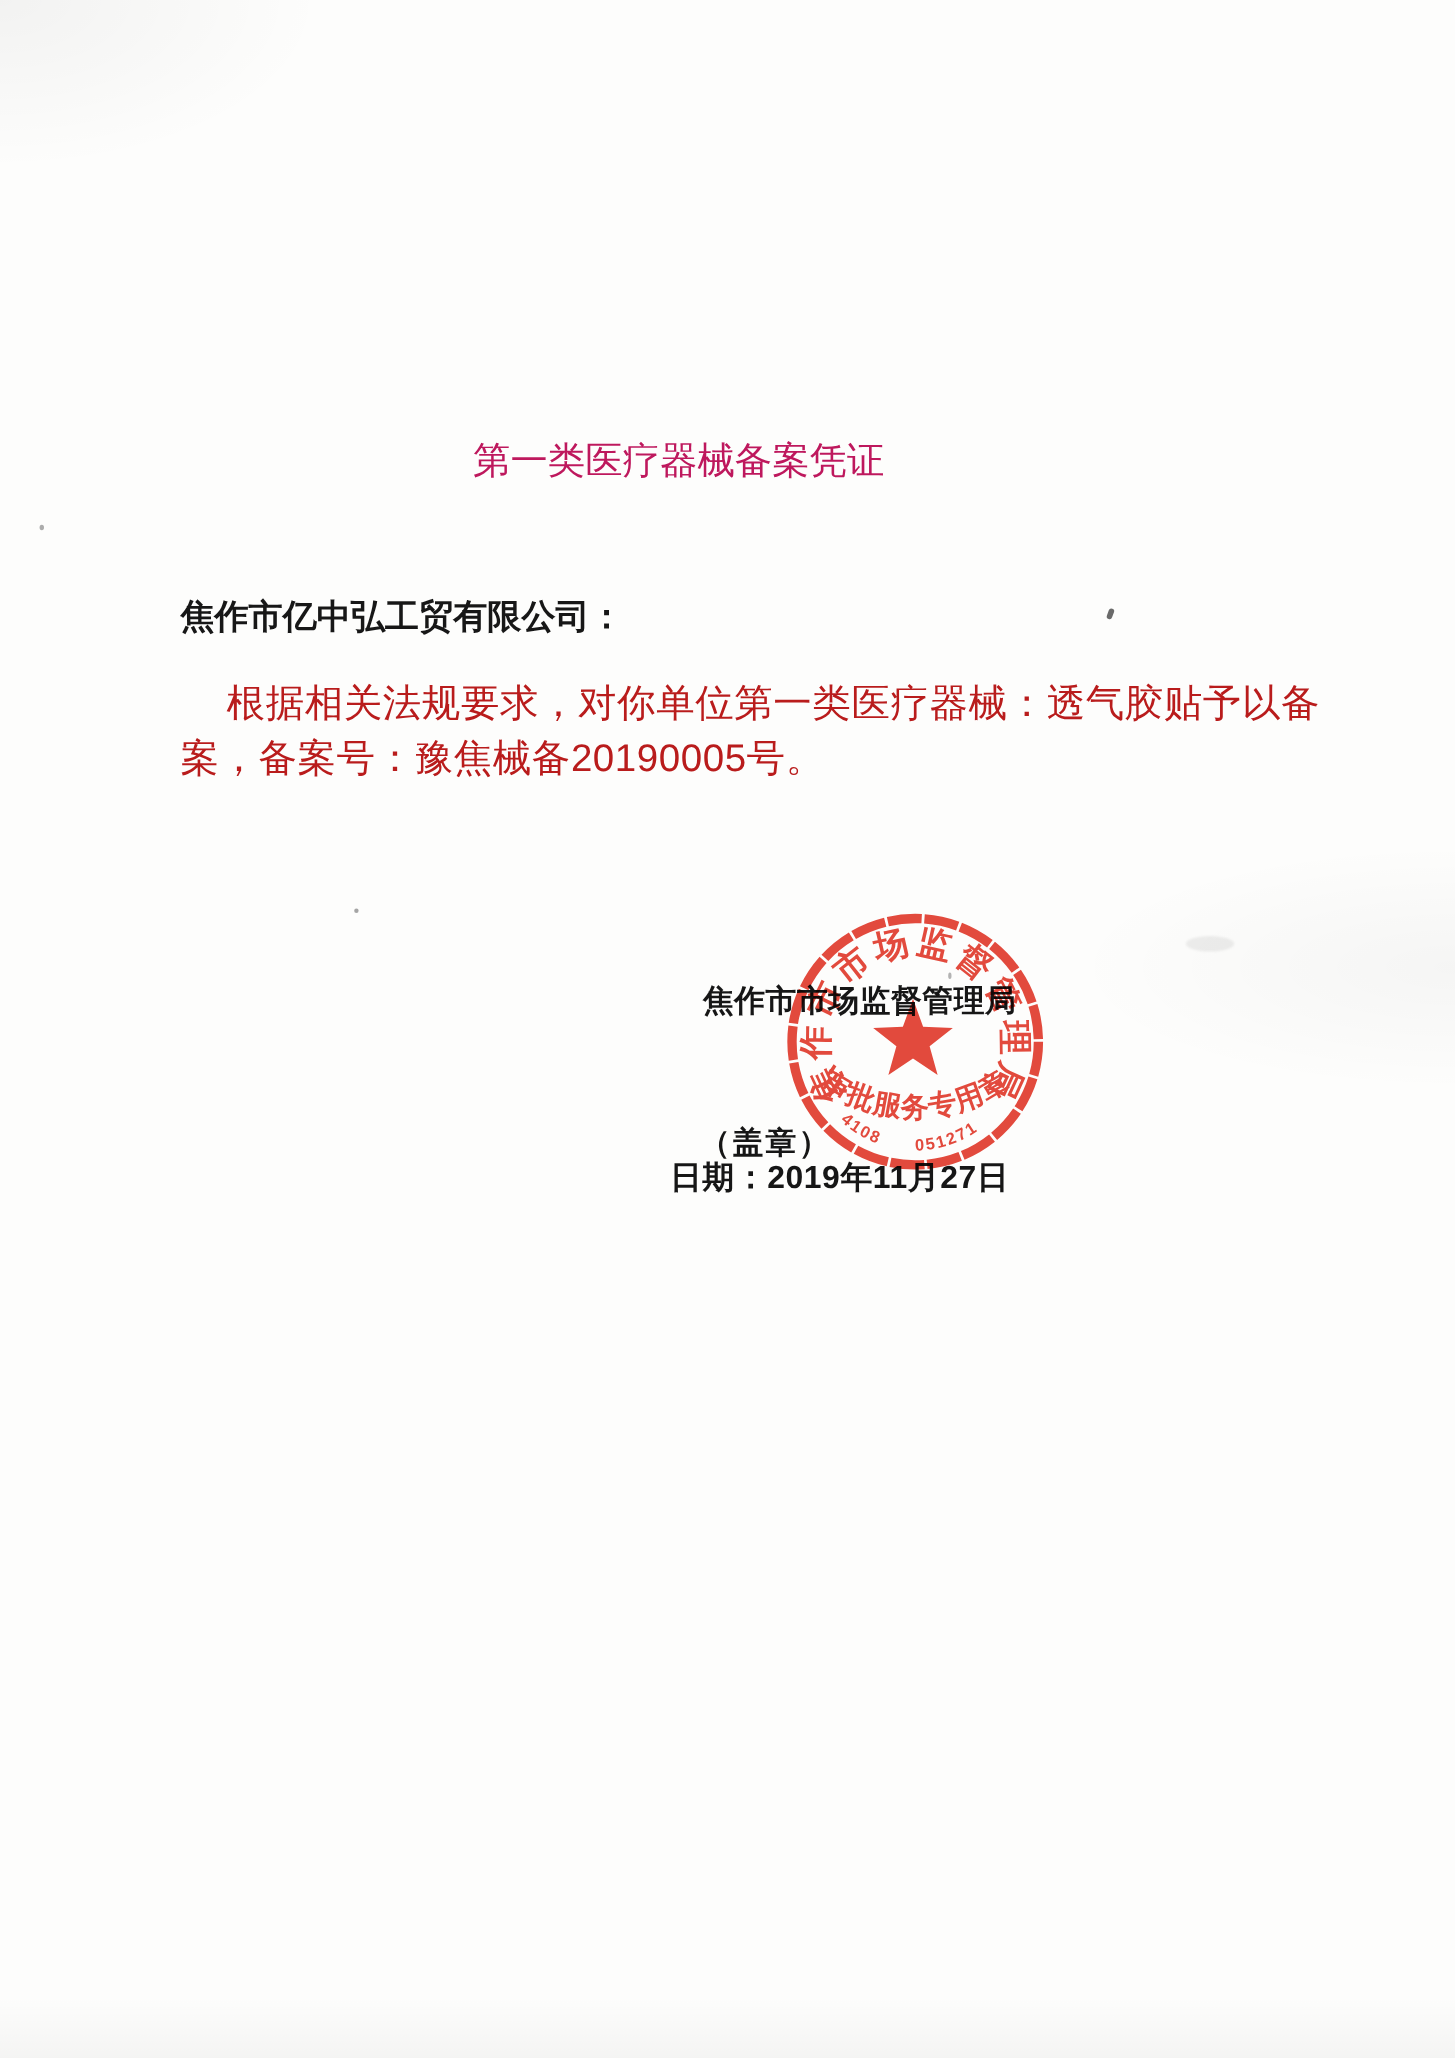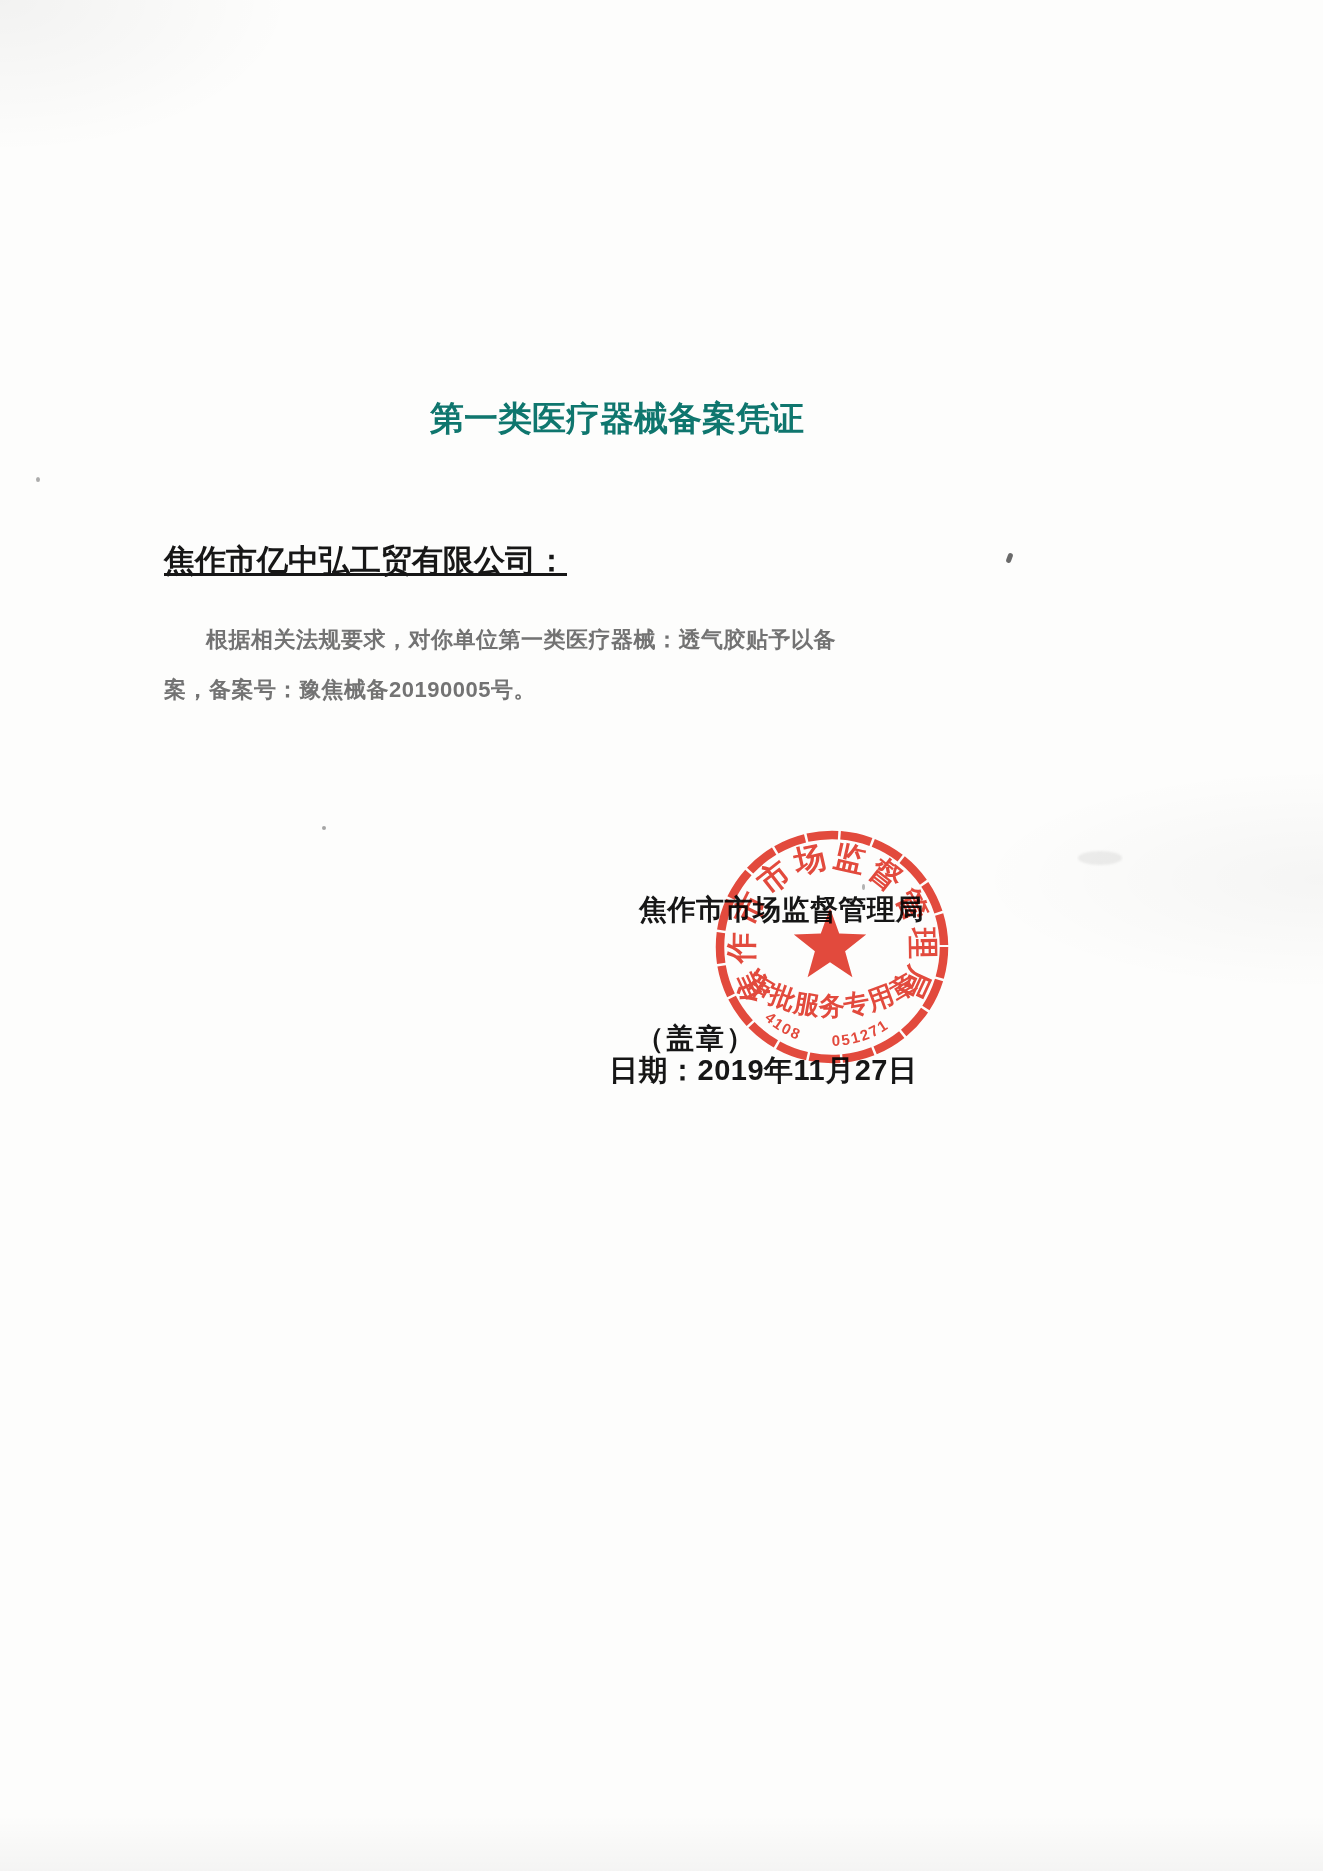--- a/index.html
+++ b/index.html
@@ -15,31 +15,31 @@
   
   .page::before{
     content:"";position:absolute;inset:0;pointer-events:none;
     background:
       radial-gradient(420px 220px at 0% 0%, rgba(0,0,0,0.045), rgba(0,0,0,0) 70%),
       radial-gradient(500px 160px at 100% 47%, rgba(0,0,0,0.03), rgba(0,0,0,0) 70%),
       linear-gradient(to top, rgba(0,0,0,0.035), rgba(0,0,0,0) 3%);
   }
   .title{
     position:absolute;left:430px;top:396px;
-    font-size:34px;font-weight:700;letter-spacing:0px;margin:0;
-    color:#0f766e;
+    font-size:34px;font-weight:400;letter-spacing:0px;margin:0;
+    color:#be185d;
   }
   .salutation{
     position:absolute;left:164px;top:540px;
-    font-size:31px;font-weight:700;color:#171717;text-decoration:underline;
+    font-size:31px;font-weight:700;color:#171717;
   }
   .body-block{position:absolute;left:164px;top:615px;width:810px;}
   .body-line{
-    font-size:22px;line-height:50px;letter-spacing:0.5px;
-    color:#737373;font-weight:700;white-space:nowrap;
+    font-size:35px;line-height:50px;letter-spacing:0.5px;
+    color:#b91c1c;font-weight:400;white-space:nowrap;
   }
   .body-line.first{text-indent:42px;}
   .issuer{
     position:absolute;left:639px;top:891px;
     font-size:28px;font-weight:600;color:#161616;letter-spacing:0.5px;
   }
   .seal-note{
     position:absolute;left:636px;top:1020px;
     font-size:28px;font-weight:600;color:#161616;letter-spacing:2px;
   }

